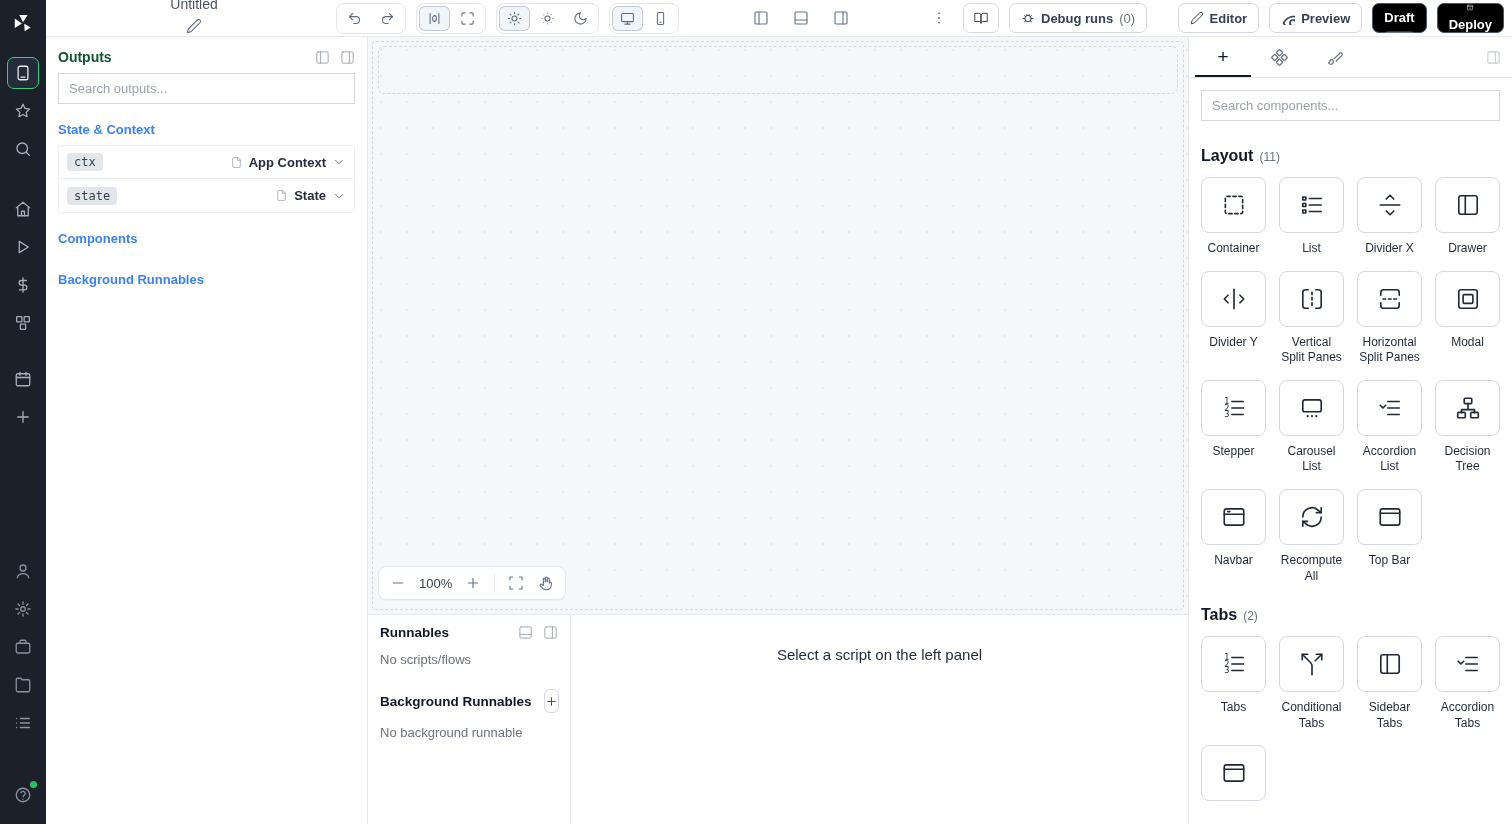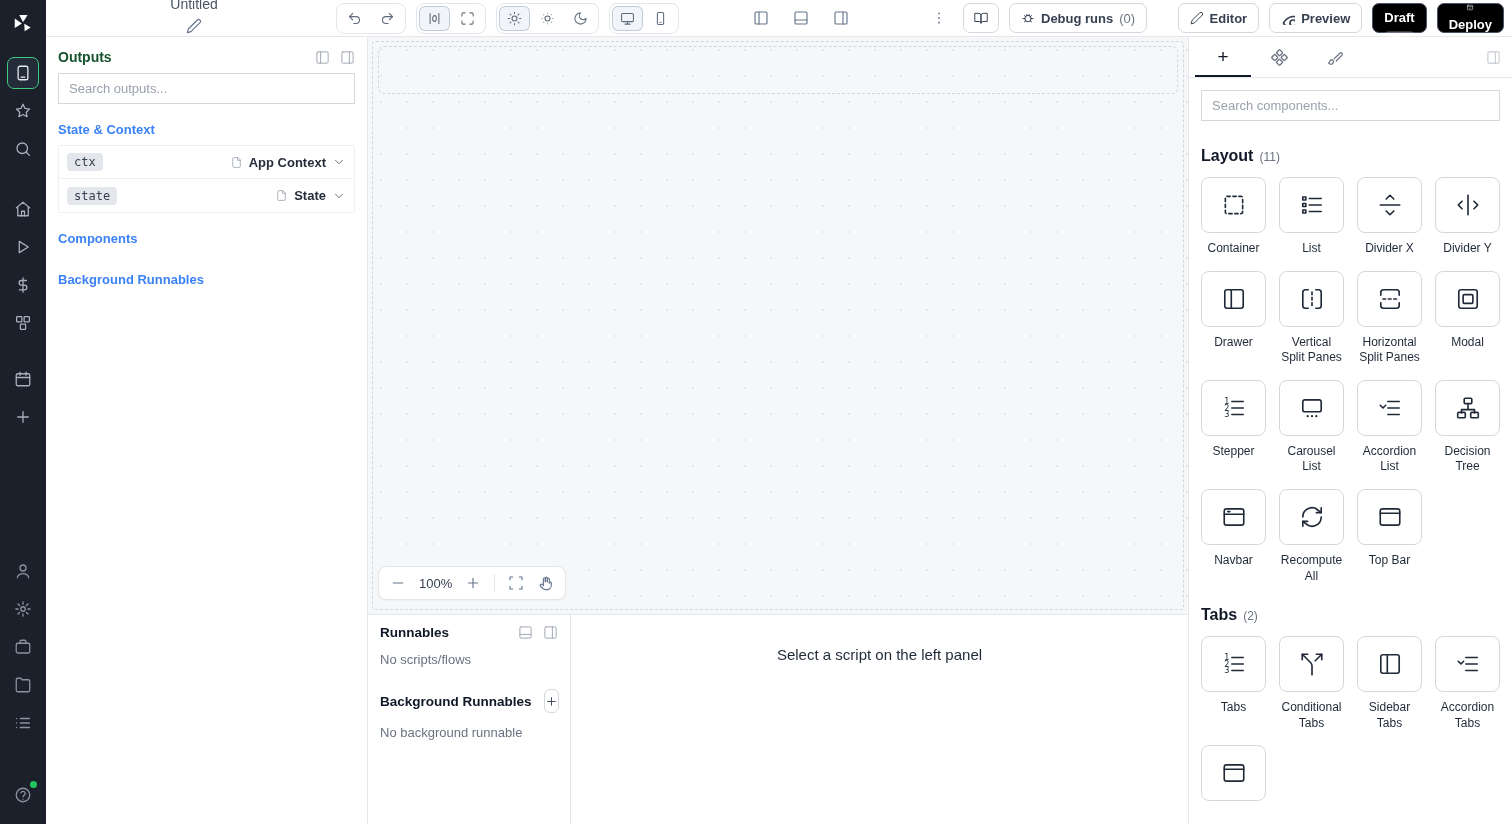--- a/index.html
+++ b/index.html
@@ -774,32 +774,32 @@
               <div class="card-box">
                   <svg class="ic thin">
                     <use href="#c-divx"></use>
                   </svg>
                 </div>
               <div class="card-label">Divider X</div>
             </div>
             <div class="card">
               <div class="card-box">
                   <svg class="ic thin">
+                    <use href="#c-panel-left"></use>
+                  </svg>
+                </div>
+              <div class="card-label">Drawer</div>
+            </div>
+            <div class="card">
+              <div class="card-box">
+                  <svg class="ic thin">
                     <use href="#c-divy"></use>
                   </svg>
                 </div>
               <div class="card-label">Divider Y</div>
-            </div>
-            <div class="card">
-              <div class="card-box">
-                  <svg class="ic thin">
-                    <use href="#c-panel-left"></use>
-                  </svg>
-                </div>
-              <div class="card-label">Drawer</div>
             </div>
             <div class="card">
               <div class="card-box">
                   <svg class="ic thin">
                     <use href="#c-vsplit"></use>
                   </svg>
                 </div>
               <div class="card-label">Vertical Split Panes</div>
             </div>
             <div class="card">

